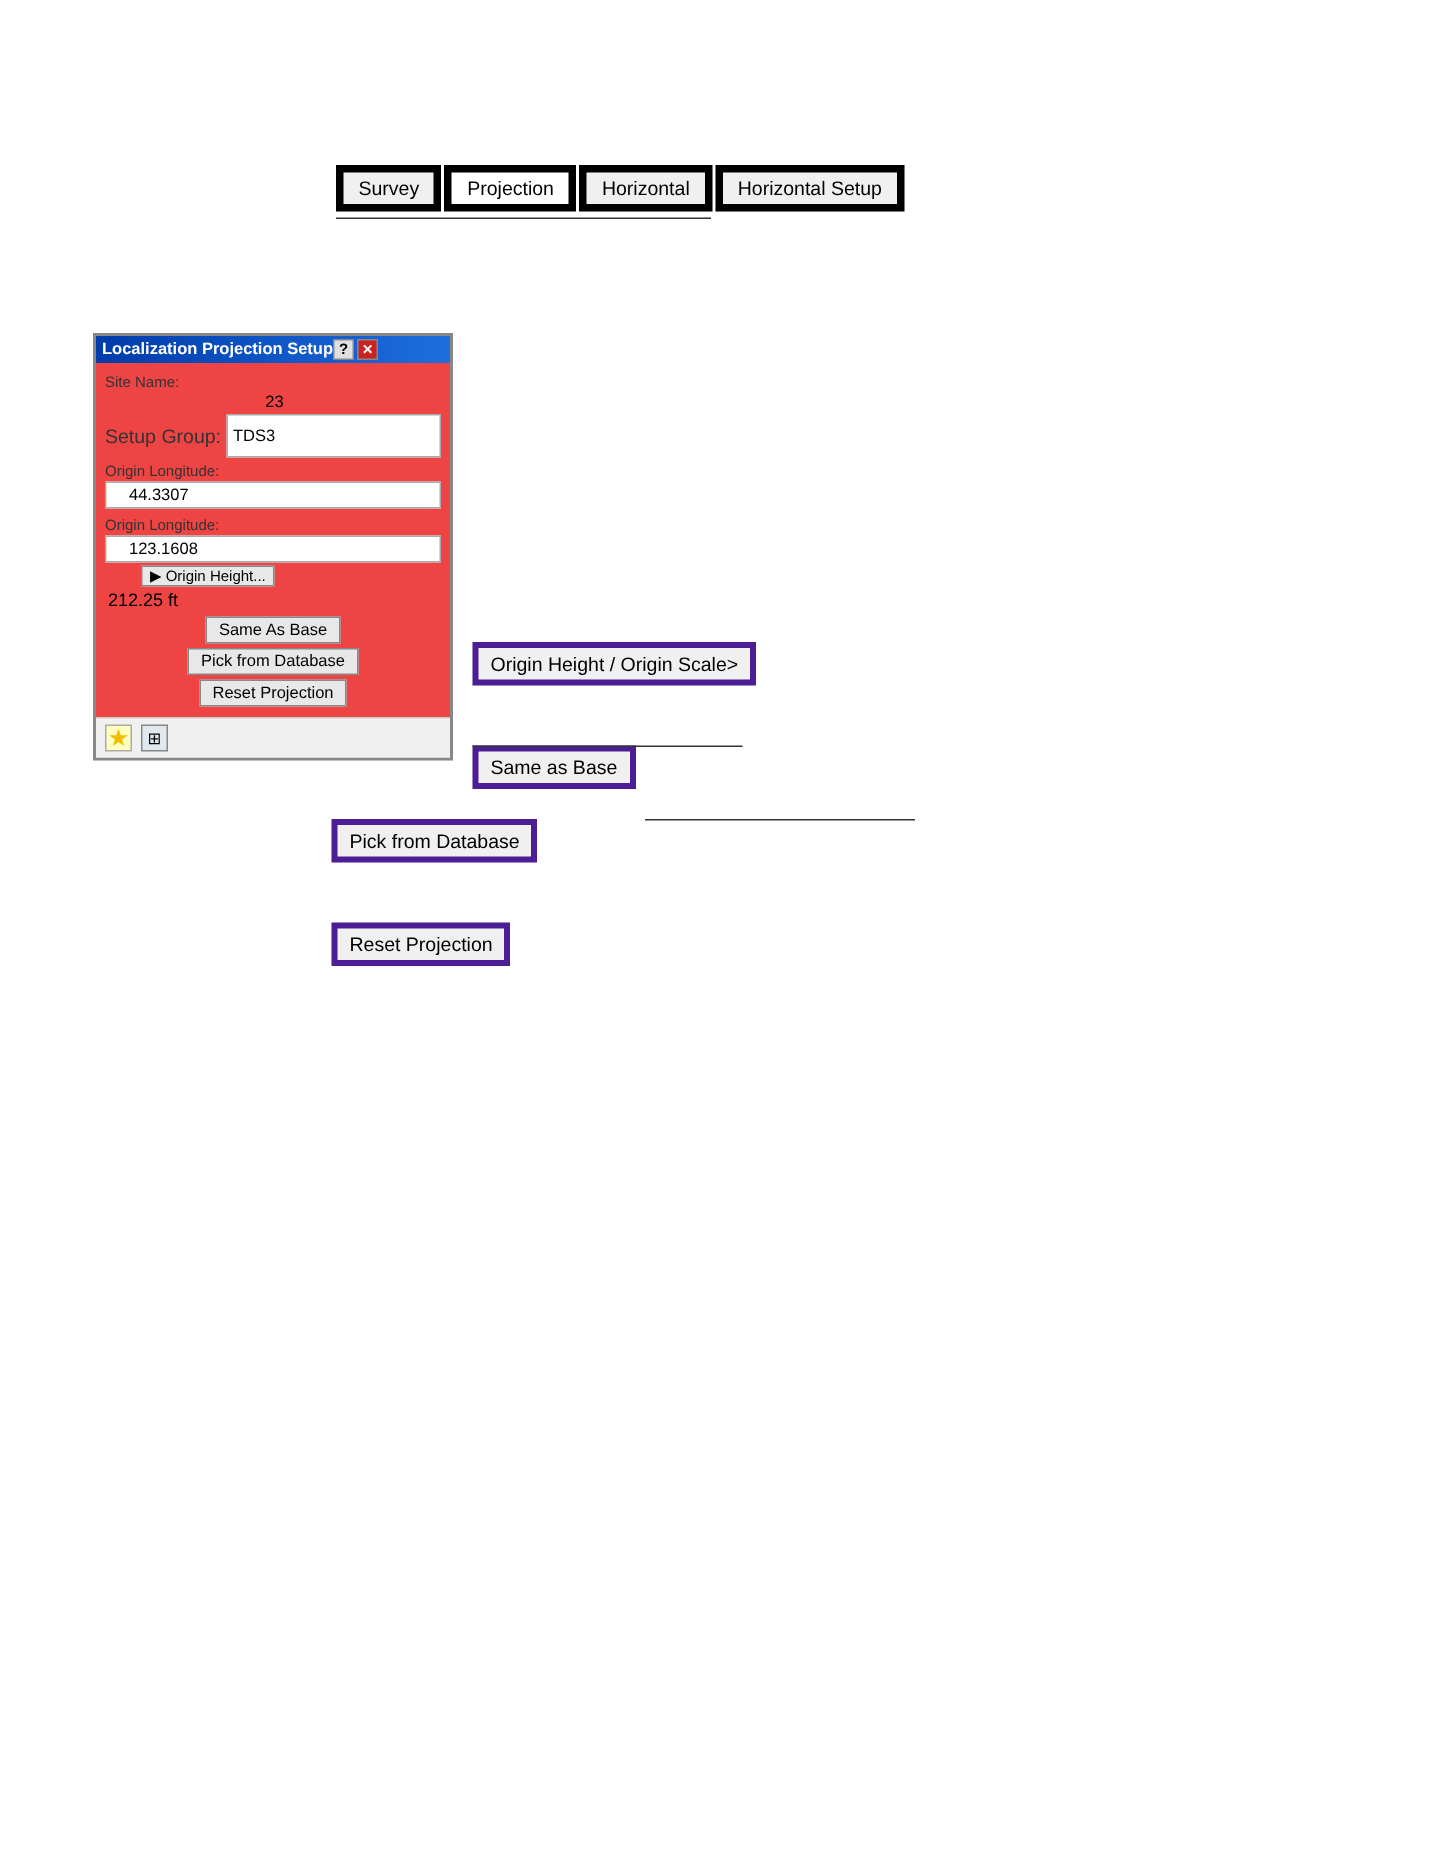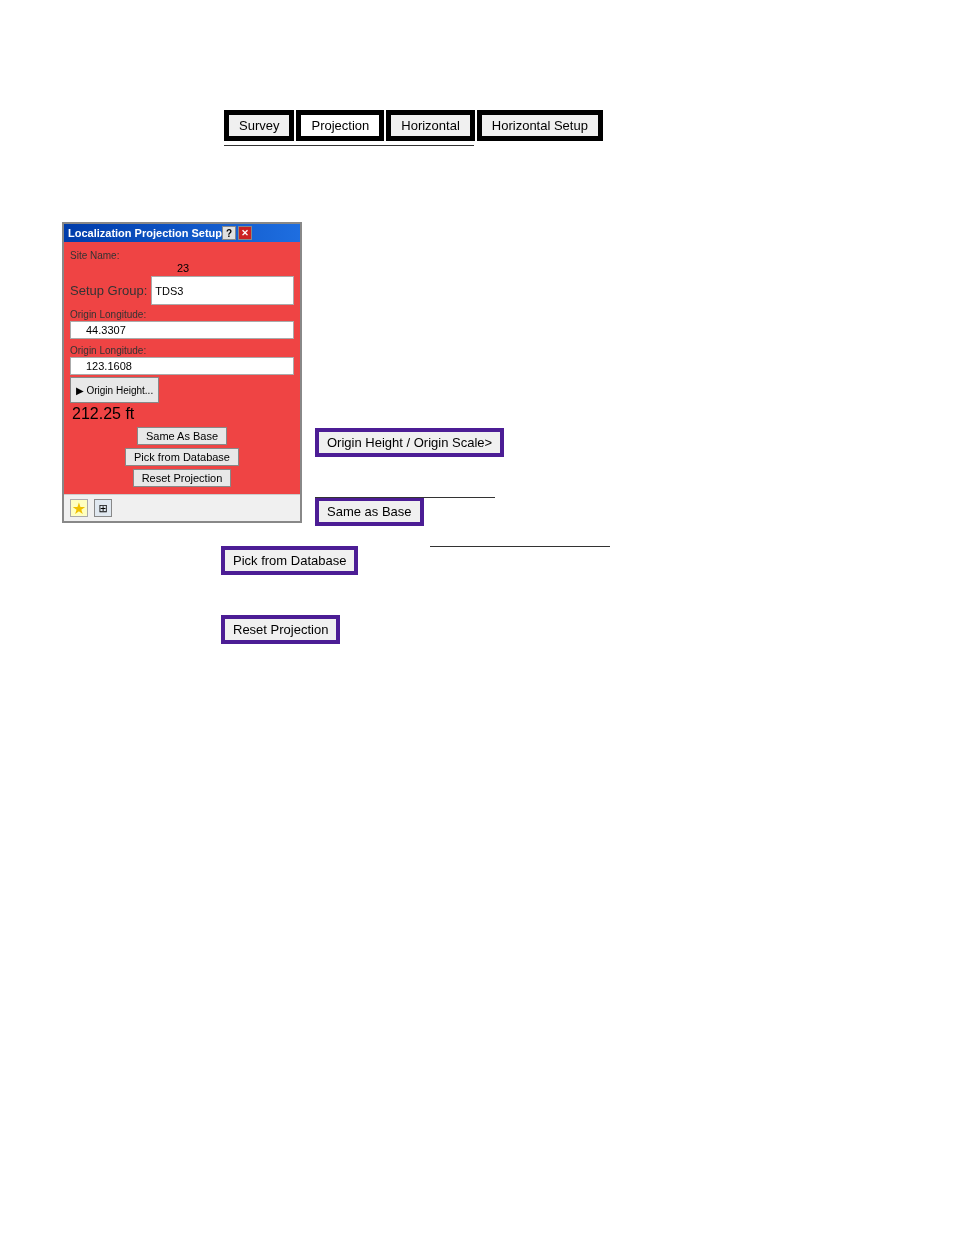--- a/index.html
+++ b/index.html
@@ -153,25 +153,26 @@
       border: 1px solid #888;
       background: #e8e8e8;
       font-size: 10px;
       padding: 1px 5px;
       cursor: pointer;
       display: inline-flex;
       align-items: center;
       gap: 2px;
       font-family: Arial, sans-serif;
       margin-bottom: 2px;
-      height: 26px;
+      height: 14px;
+      margin-left: 24px;
     }
 
     .origin-height-value {
-      font-size: 16px;
+      font-size: 12px;
       padding-left: 2px;
       margin-bottom: 4px;
     }
 
     .dialog-btn-row {
       display: flex;
       justify-content: center;
       margin: 3px 0;
     }
 

